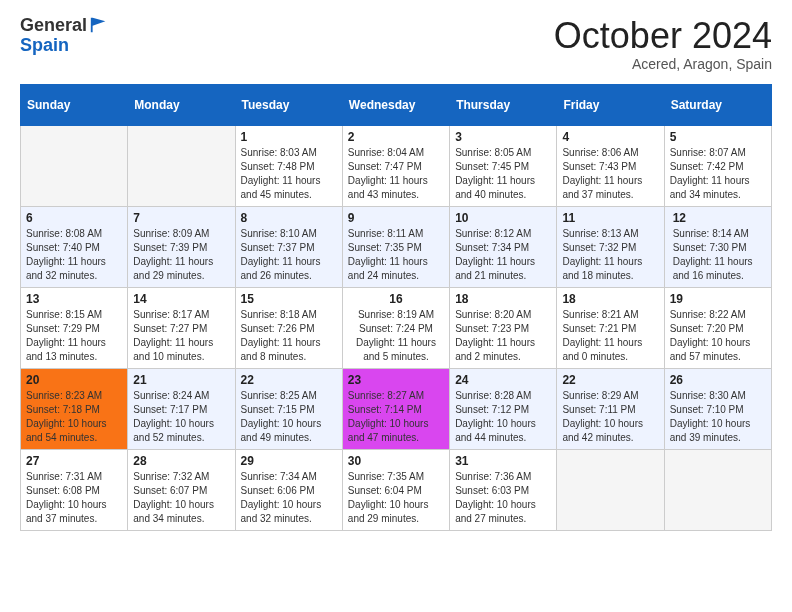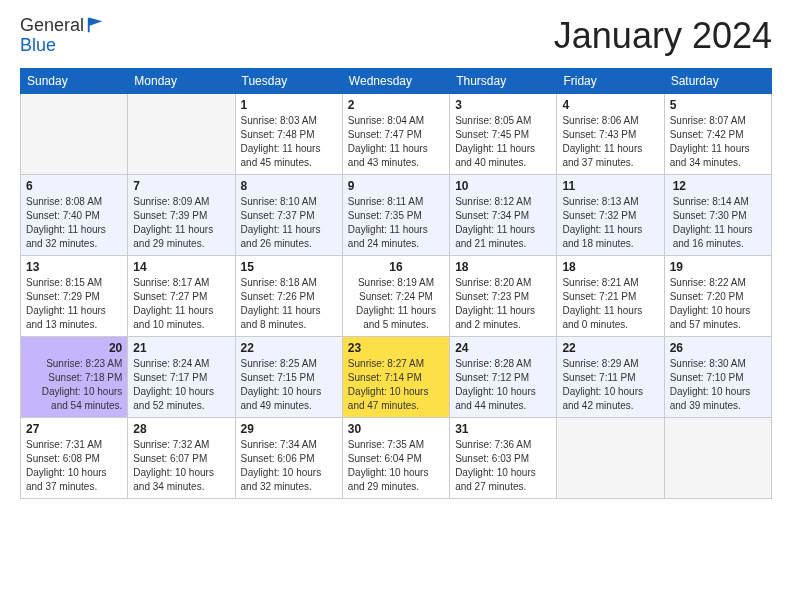--- a/index.html
+++ b/index.html
@@ -20,21 +20,21 @@
       justify-content: space-between;
       align-items: flex-start;
       margin-bottom: 12px;
     }
     .logo {
       display: flex;
       align-items: center;
     }
     .logo-text {
       font-size: 18px;
-      font-weight: normal;
+      font-weight: bold;
       line-height: 1.1;
     }
     .logo-general { color: #333; }
     .logo-blue { color: #1565c0; }
     .logo-icon {
       width: 20px;
       height: 20px;
       margin-left: 2px;
       margin-top: -4px;
     }
@@ -53,22 +53,22 @@
     }
     .calendar-table {
       width: 100%;
       border-collapse: collapse;
       border: 1px solid #ccc;
     }
     .calendar-table th {
       background: #1565c0;
       color: #fff;
       font-size: 12px;
-      font-weight: normal;
-      padding: 5px 6px;
+      font-weight: bold;
+      padding: 13px 6px;
       text-align: left;
       border: 1px solid #1565c0;
     }
     .calendar-table td {
       border: 1px solid #ccc;
       vertical-align: top;
       padding: 4px 5px;
       font-size: 10.5px;
       color: #333;
       min-height: 80px;
@@ -97,26 +97,27 @@
   <div class="header">
     <div class="logo">
       <div>
         <div style="display:flex;align-items:center;">
           <span class="logo-text logo-general">General</span>
           <svg class="logo-icon" viewBox="0 0 22 22" fill="none">
             <polygon points="2,4 2,20 4,20 4,13 18,8 4,4" fill="#1565c0"></polygon>
           </svg>
         </div>
         <div>
-          <span class="logo-text logo-blue">Blue</span>
+          <span class="logo-text logo-blue">Spain</span>
         </div>
       </div>
     </div>
     <div class="title-block">
-      <div class="month-title">January 2024</div>
+      <div class="month-title">October 2024</div>
+      <div class="location">Acered, Aragon, Spain</div>
     </div>
   </div>
 
   <table class="calendar-table">
     <thead>
       <tr>
         <th>Sunday</th>
         <th>Monday</th>
         <th>Tuesday</th>
         <th>Wednesday</th>
@@ -204,33 +205,33 @@
           <td style="background: rgb(255, 255, 255);">
             <span class="day-num">18</span>
             <div class="day-info">Sunrise: 8:21 AM<br>Sunset: 7:21 PM<br>Daylight: 11 hours and 0 minutes.</div>
           </td>
           <td style="background: rgb(255, 255, 255);">
             <span class="day-num">19</span>
             <div class="day-info">Sunrise: 8:22 AM<br>Sunset: 7:20 PM<br>Daylight: 10 hours and 57 minutes.</div>
           </td>
         </tr>
         <tr style="background: rgb(238, 243, 255);">
-          <td style="background: #c4b5fd; text-align: right;">
+          <td style="background: #f97316;">
             <span class="day-num">20</span>
             <div class="day-info">Sunrise: 8:23 AM<br>Sunset: 7:18 PM<br>Daylight: 10 hours and 54 minutes.</div>
           </td>
           <td style="background: rgb(238, 243, 255);">
             <span class="day-num">21</span>
             <div class="day-info">Sunrise: 8:24 AM<br>Sunset: 7:17 PM<br>Daylight: 10 hours and 52 minutes.</div>
           </td>
           <td style="background: rgb(238, 243, 255);">
             <span class="day-num">22</span>
             <div class="day-info">Sunrise: 8:25 AM<br>Sunset: 7:15 PM<br>Daylight: 10 hours and 49 minutes.</div>
           </td>
-          <td style="background: #fde047; margin-top: 48px;">
+          <td style="background: #d946ef; margin-top: 48px;">
             <span class="day-num">23</span>
             <div class="day-info">Sunrise: 8:27 AM<br>Sunset: 7:14 PM<br>Daylight: 10 hours and 47 minutes.</div>
           </td>
           <td style="background: rgb(238, 243, 255);">
             <span class="day-num">24</span>
             <div class="day-info">Sunrise: 8:28 AM<br>Sunset: 7:12 PM<br>Daylight: 10 hours and 44 minutes.</div>
           </td>
           <td style="background: rgb(238, 243, 255);">
             <span class="day-num">22</span>
             <div class="day-info">Sunrise: 8:29 AM<br>Sunset: 7:11 PM<br>Daylight: 10 hours and 42 minutes.</div>

